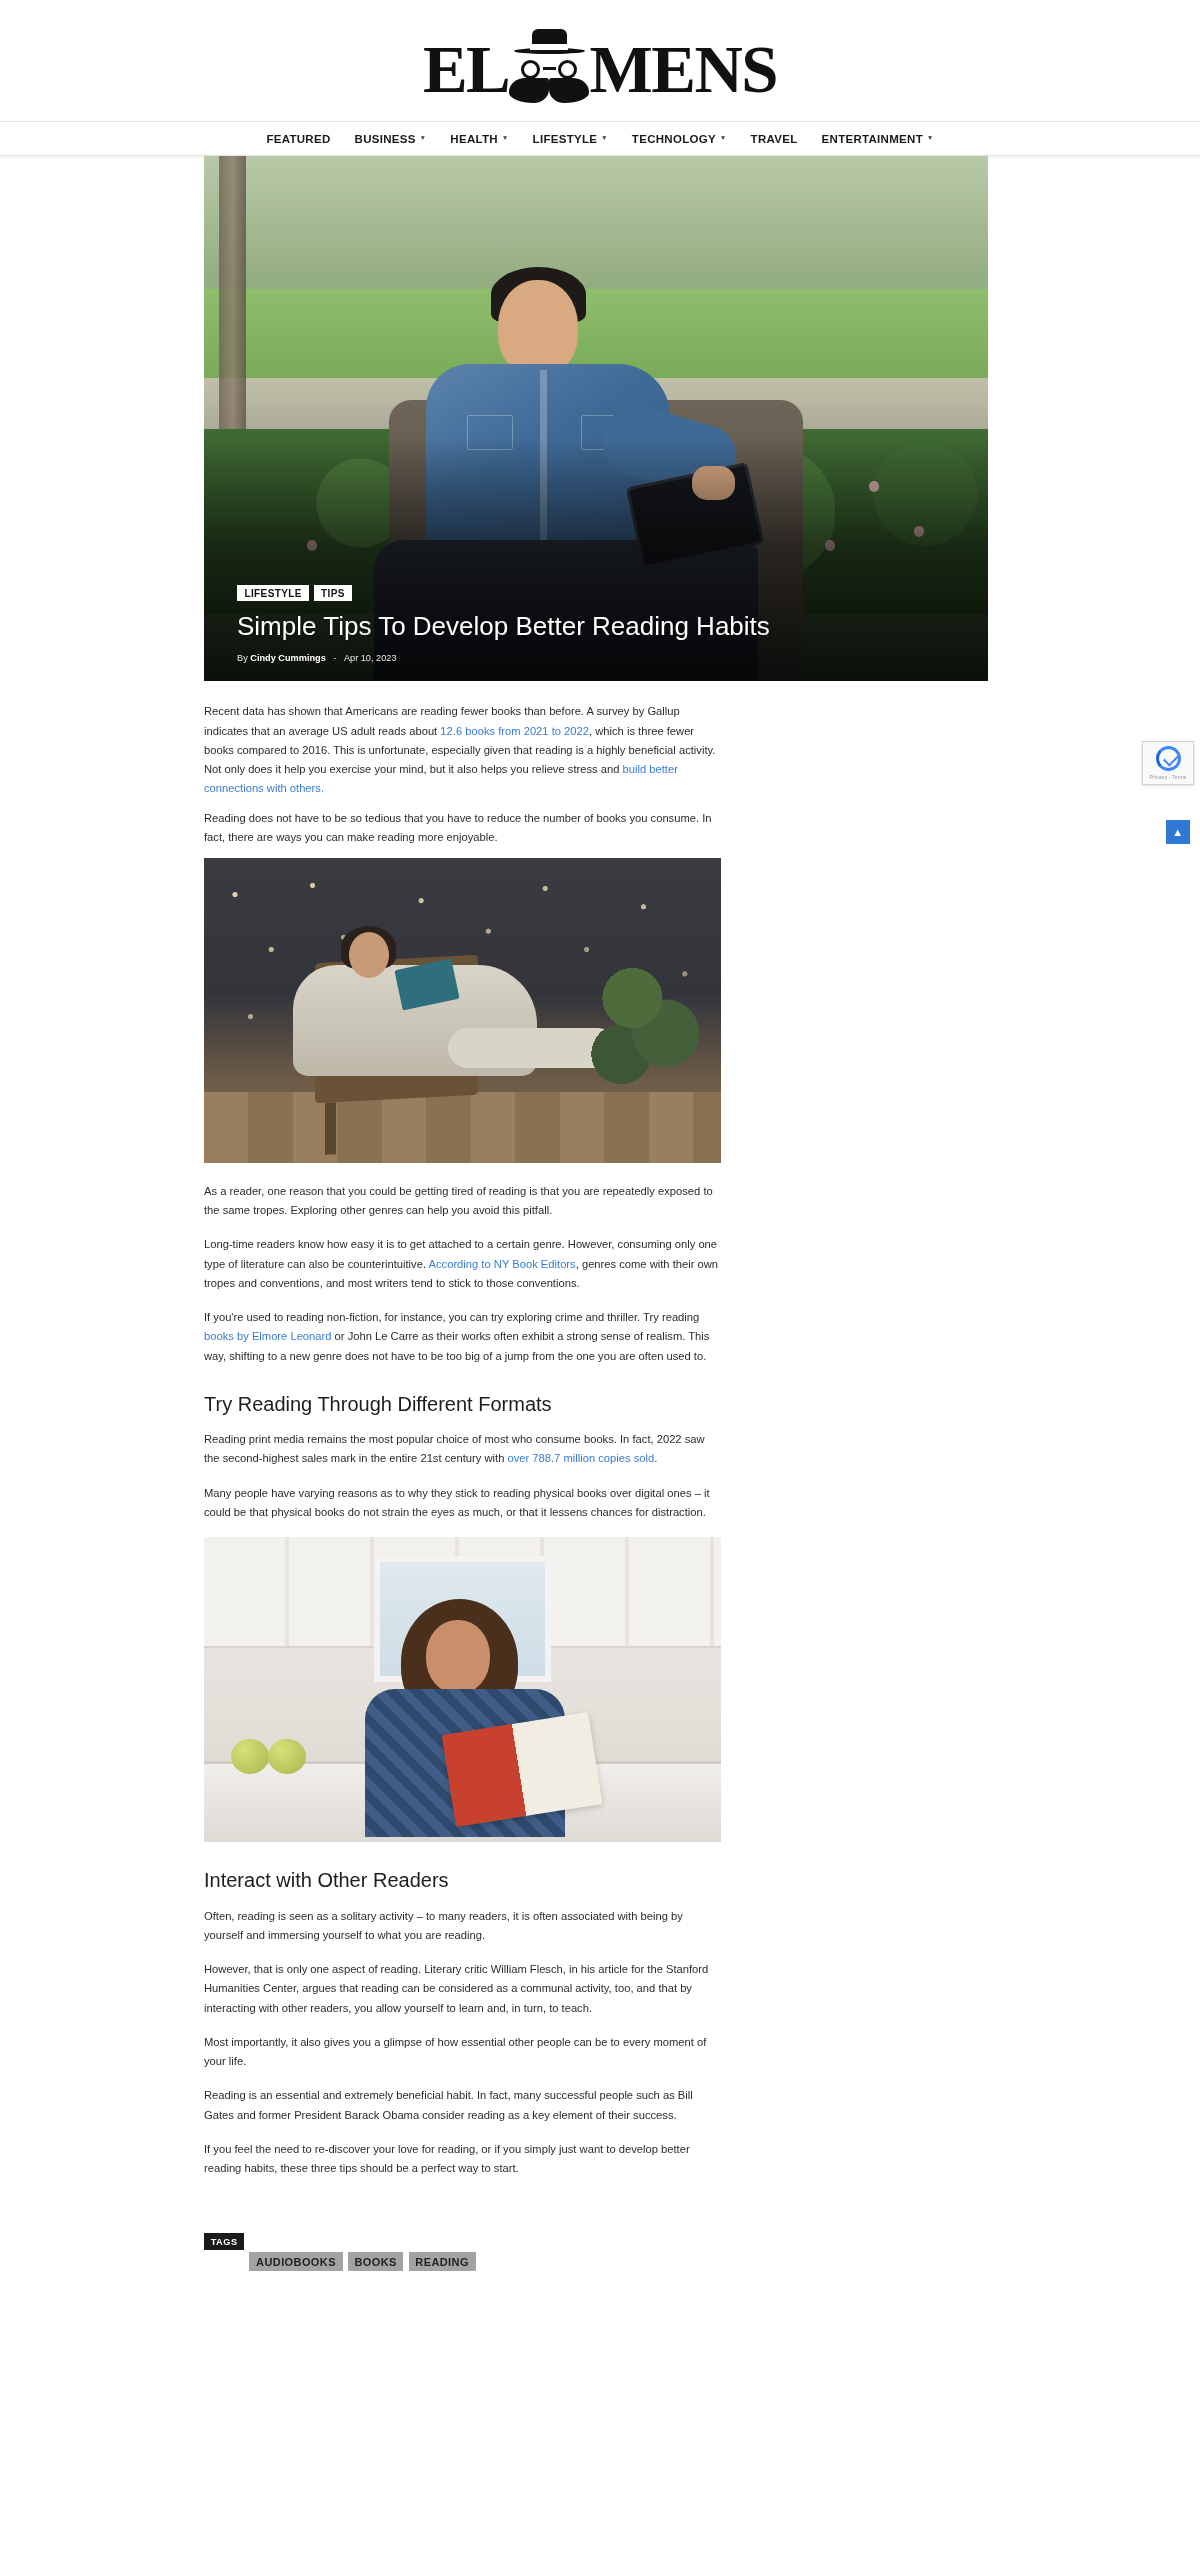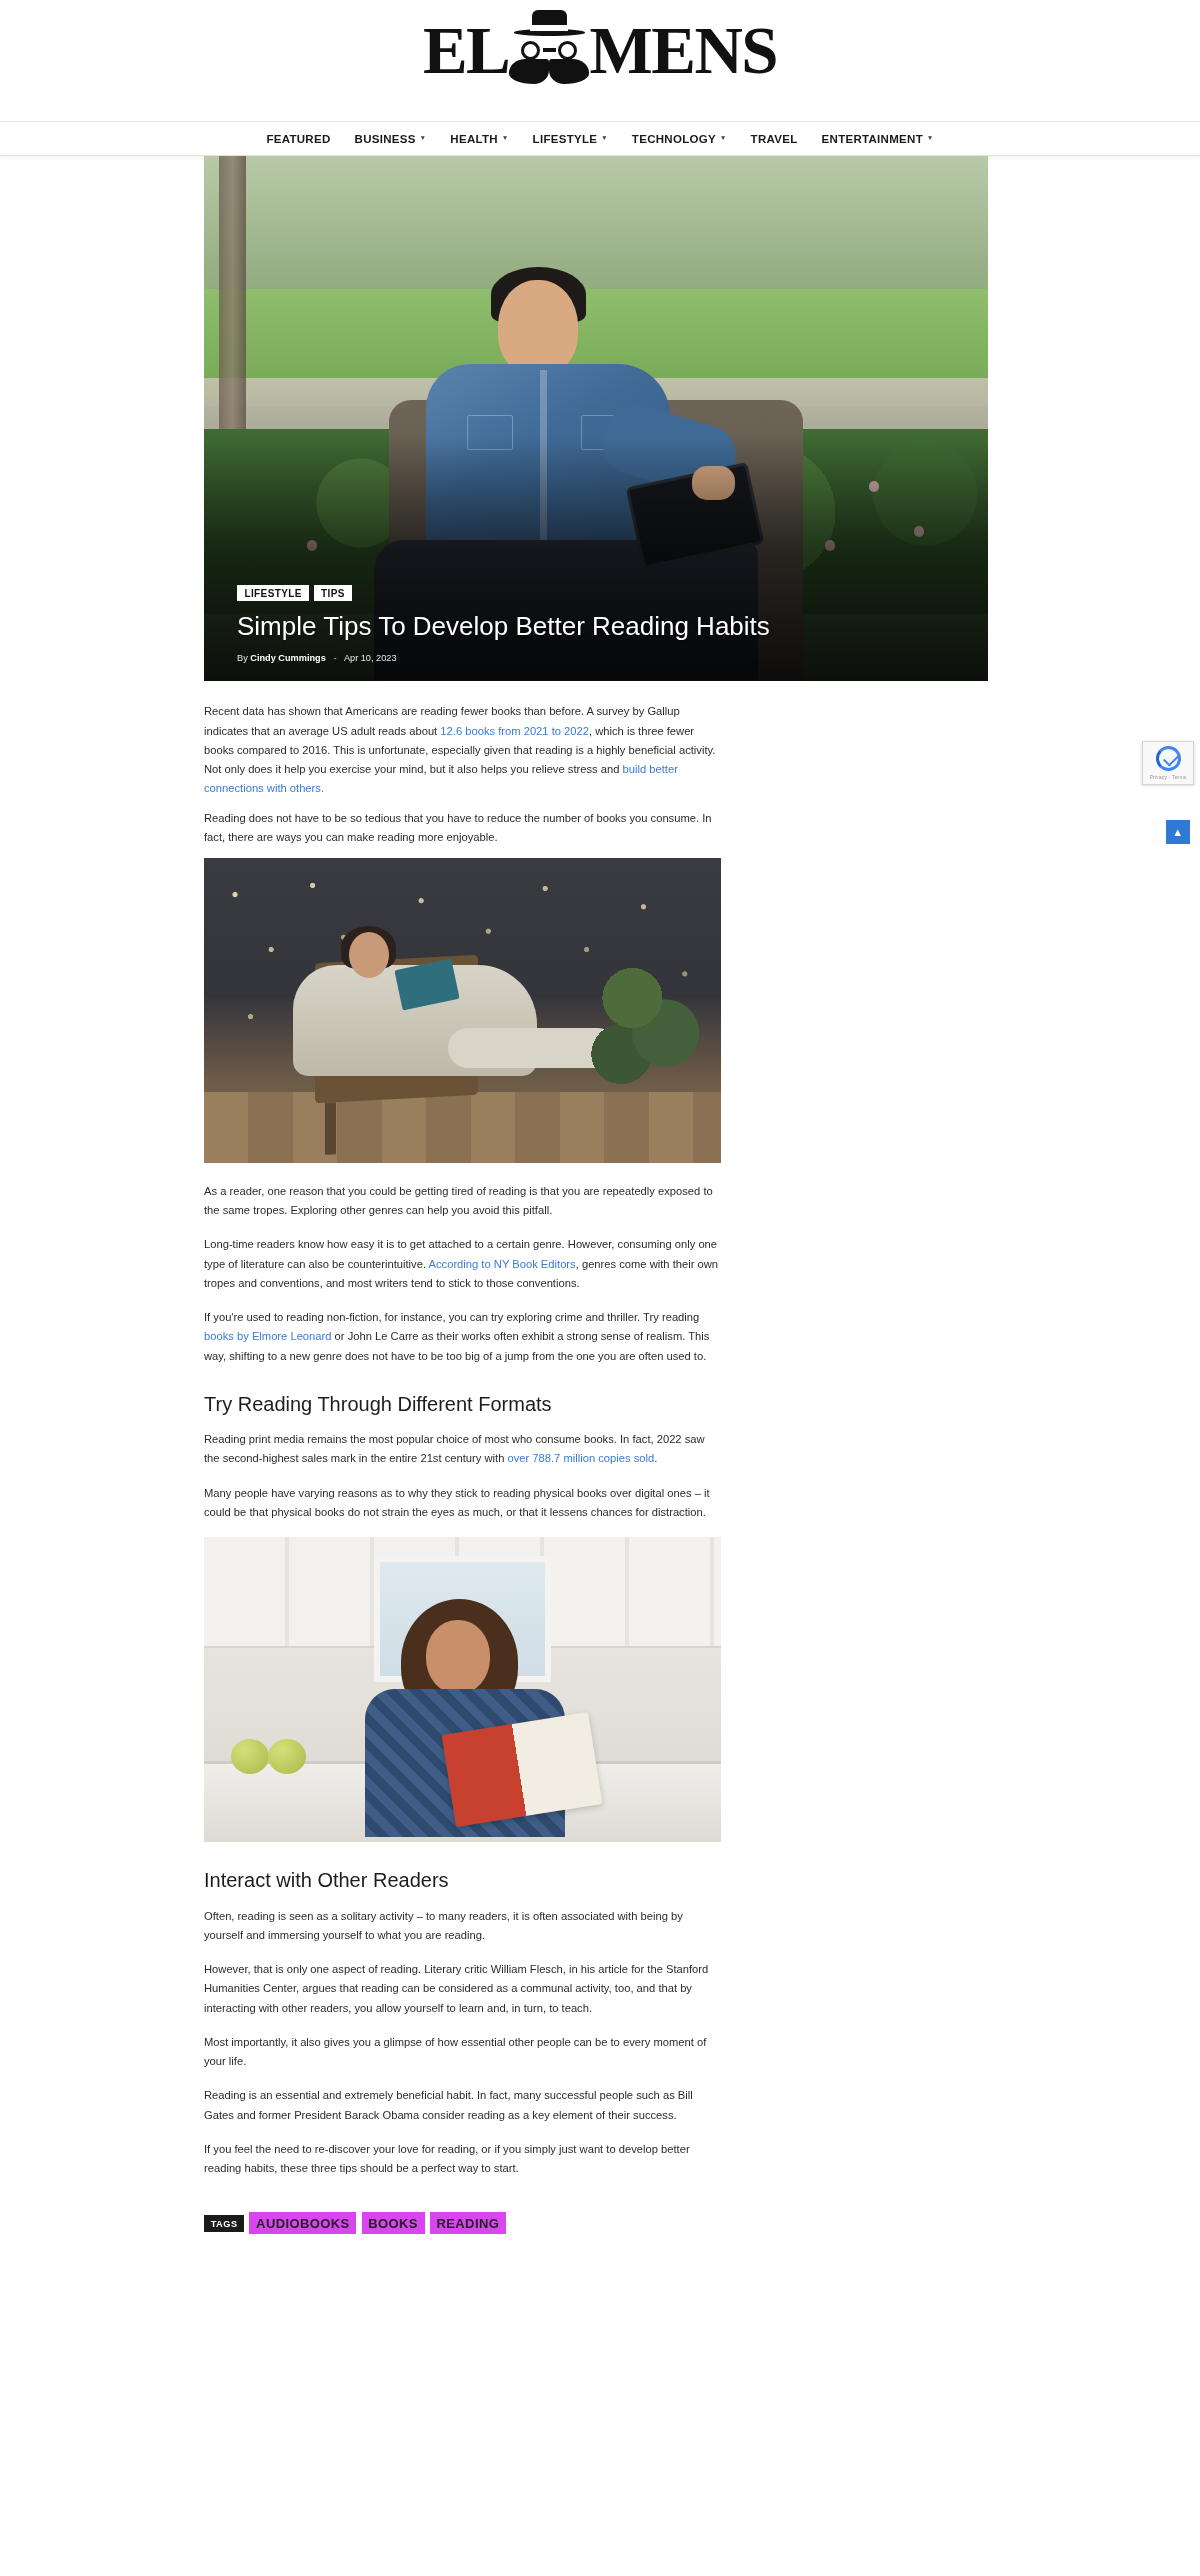--- a/index.html
+++ b/index.html
@@ -14,21 +14,21 @@
 
   
   .site-header {
     width: 100%;
     background: #fff;
     padding-top: 10.3px;
   }
   .logo-wrap {
     display: flex;
     justify-content: center;
-    align-items: flex-start;
+    align-items: center;
     height: 111px;
   }
   .logo {
     position: relative;
     display: flex;
     align-items: flex-end;
     justify-content: center;
     font-family: "Liberation Serif", serif;
     font-weight: bold;
     font-size: 67px;
@@ -446,25 +446,26 @@
     gap: 5.2px;
     padding: 19px 0 10.3px 0;
   }
   .tag-label {
     background: #1b1b1b; color: #fff;
     font-size: 9.2px; font-weight: bold; letter-spacing: 0.5px;
     padding: 3.7px 6.7px 3px;
     text-transform: uppercase;
   }
   .tag {
-    background: #d946ef; color: #222;
-    font-size: 13px; font-weight: bold; letter-spacing: 0.4px;
+    background: #a3a3a3; color: #222;
+    font-size: 11px; font-weight: bold; letter-spacing: 0.4px;
     padding: 3.7px 6.7px 3px;
     text-transform: uppercase;
     cursor: pointer;
+    margin-top: 40px;
   }
 
   
   .recaptcha-badge {
     position: absolute;
     right: 6px;
     top: 741px;
     width: 52px;
     height: 44px;
     background: #f9f9f9;

